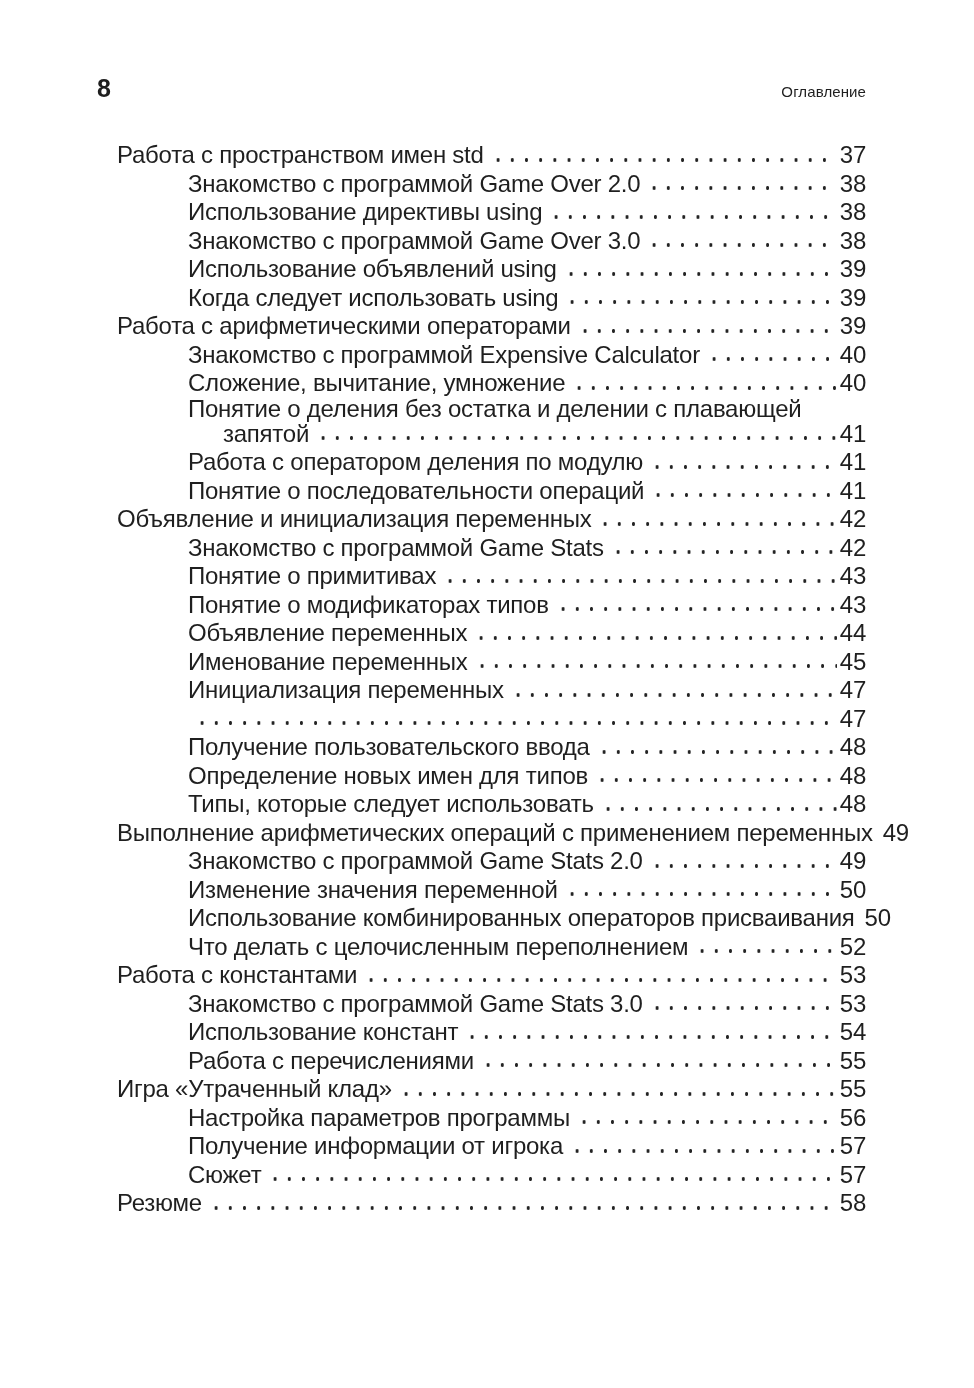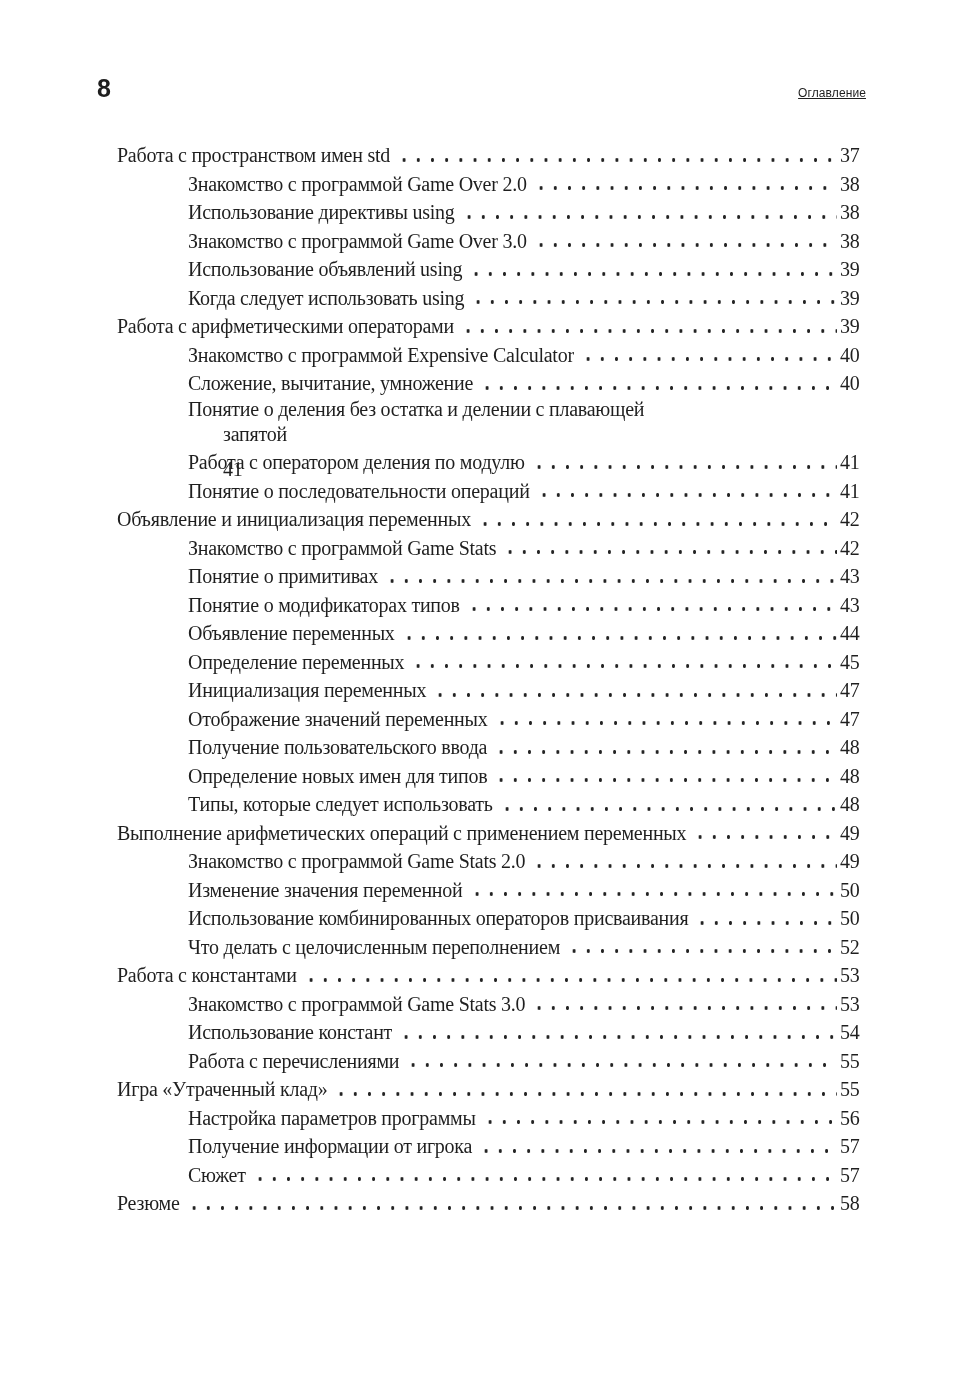--- a/index.html
+++ b/index.html
@@ -27,44 +27,42 @@
     align-items: baseline;
     height: 28px;
     margin-left: -20px; 
   }
   .folio {
     font-size: 25px;
     font-weight: bold;
     letter-spacing: 0;
   }
   .running-title {
-    font-size: 12px;
+    font-size: 15px;
     letter-spacing: 0.1px;
-    text-decoration: underline;
   }
   .toc {
     margin-top: 39px;
   }
   .row {
     display: flex;
     align-items: baseline;
     height: 28.5px;
     line-height: 28.5px;
-    font-size: 20px;
+    font-size: 24px;
     letter-spacing: -0.25px;
     white-space: nowrap;
-    font-family: Liberation Serif, serif;
   }
   .row.tight {
     height: 22px;
     line-height: 22px;
   }
   .row.lvl1 { padding-left: 0; }
   .row.lvl2 { padding-left: 71px; }
-  .row.lvl3 { padding-left: 106px; flex-direction: column; }
+  .row.lvl3 { padding-left: 106px; }
   .entry-text {
     flex: 0 0 auto;
   }
   .leader {
     flex: 1 1 auto;
     align-self: flex-end;
     height: 6px;
     margin: 0 3px 7px 7px;
     background-image: radial-gradient(circle, #242424 1.65px, rgba(0,0,0,0) 1.95px);
     background-size: 14.2px 6px;
@@ -172,31 +170,30 @@
         <span class="entry-text">Понятие о модификаторах типов</span>
         <span class="leader"></span>
         <span class="pageno">43</span>
       </div>
       <div class="row lvl2">
         <span class="entry-text">Объявление переменных</span>
         <span class="leader"></span>
         <span class="pageno">44</span>
       </div>
       <div class="row lvl2">
-        <span class="entry-text">Определение переменных</span>
+        <span class="entry-text">Именование переменных</span>
         <span class="leader"></span>
         <span class="pageno">45</span>
       </div>
       <div class="row lvl2">
         <span class="entry-text">Инициализация переменных</span>
         <span class="leader"></span>
         <span class="pageno">47</span>
       </div>
       <div class="row lvl2">
-        <span class="entry-text">Отображение значений переменных</span>
         <span class="leader"></span>
         <span class="pageno">47</span>
       </div>
       <div class="row lvl2">
         <span class="entry-text">Получение пользовательского ввода</span>
         <span class="leader"></span>
         <span class="pageno">48</span>
       </div>
       <div class="row lvl2">
         <span class="entry-text">Определение новых имен для типов</span>

